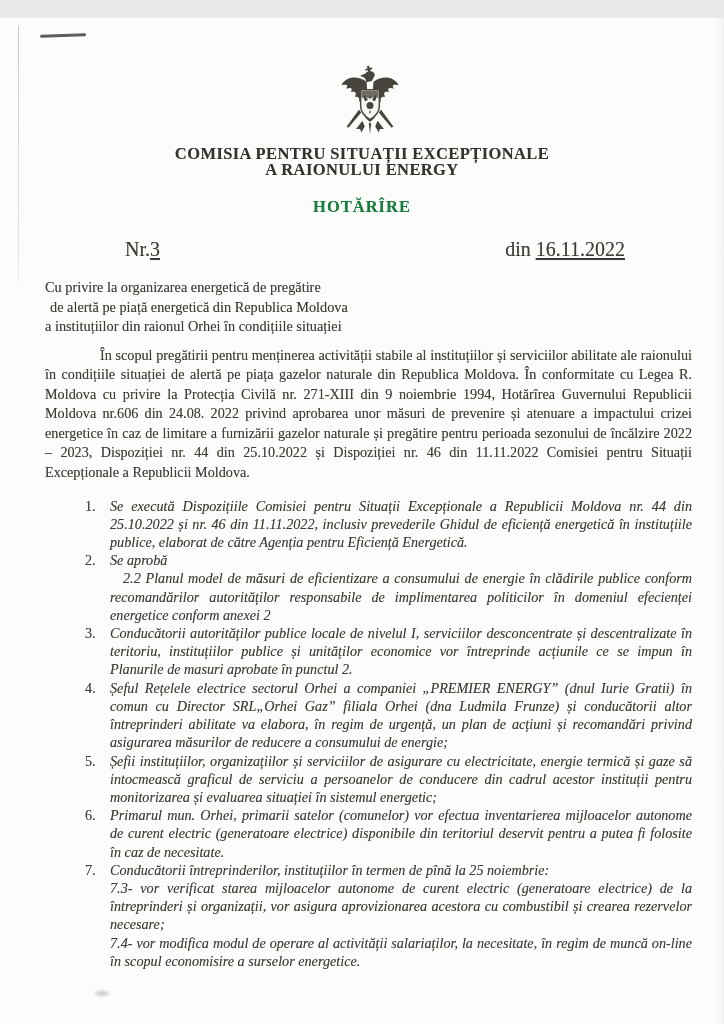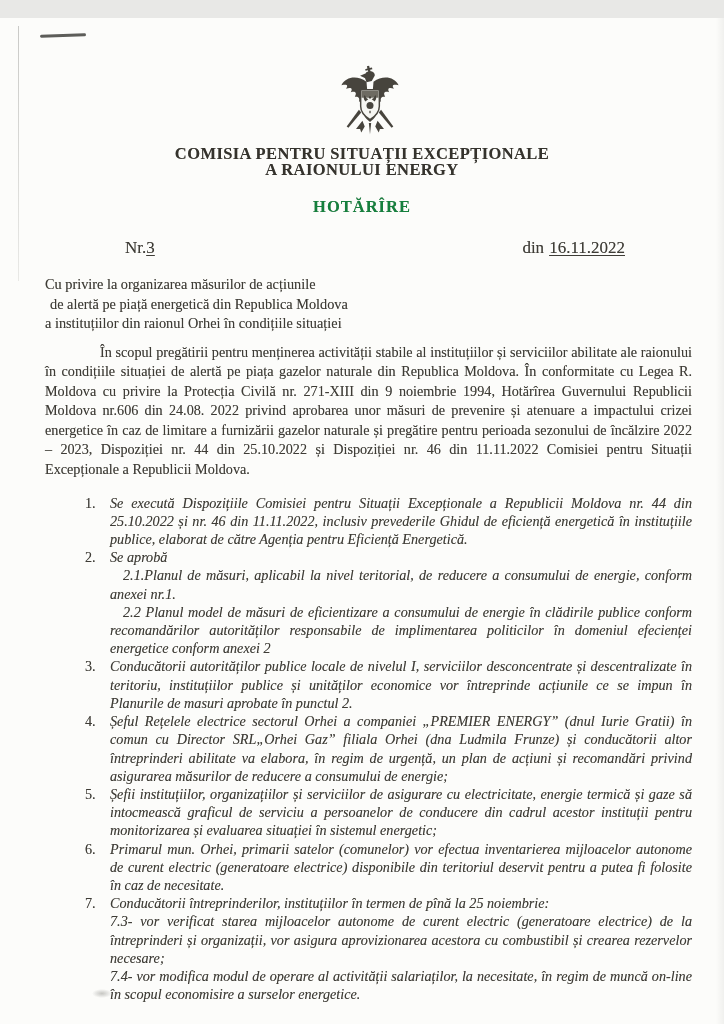--- a/index.html
+++ b/index.html
@@ -23,21 +23,21 @@
     letter-spacing:.4px;color:#35332d;
   }
   .org.first{margin-top:3px;}
   .doctype{
     text-align:center;font-weight:bold;font-size:16.5px;letter-spacing:1px;
     color:#15803d;margin-top:19px;
   }
   .nrrow{
     display:flex;justify-content:space-between;align-items:baseline;
     margin-top:21px;padding-left:125px;padding-right:99px;
-    font-size:17px;
+    font-size:20px;
   }
   .u{text-decoration:underline;text-underline-offset:2px;}
   .date .u{margin-left:5px;}
   .subject{margin:17px 120px 0 45px;font-size:14.3px;line-height:19.5px;}
   .subject div:nth-child(2){padding-left:5px;}
   .preamble{
     margin:9px 32px 0 45px;font-size:14.2px;line-height:19.6px;
     text-align:justify;text-indent:55px;
   }
   .items{margin:14px 32px 0 110px;font-size:14.2px;line-height:18.2px;}
@@ -85,38 +85,37 @@
   <div class="org">A RAIONULUI ENERGY</div>
 
   <div class="doctype">HOTĂRÎRE</div>
 
   <div class="nrrow">
     <div class="nr"><span>Nr.</span><span class="u">3</span></div>
     <div class="date"><span>din</span><span class="u">16.11.2022</span></div>
   </div>
 
   <div class="subject">
-    <div>Cu privire la organizarea măsurilor de acțiunile</div>
+    <div>Cu privire la organizarea energetică de pregătire</div>
     <div>de alertă pe piață energetică din Republica Moldova</div>
     <div>a instituțiilor din raionul Orhei în condițiile situației</div>
   </div>
 
   <p class="preamble">În scopul pregătirii pentru menținerea activității stabile al instituțiilor și serviciilor abilitate ale raionului în condițiile situației de alertă pe piața gazelor naturale din Republica Moldova. În conformitate cu Legea R. Moldova cu privire la Protecția Civilă nr. 271-XIII din 9 noiembrie 1994, Hotărîrea Guvernului Republicii Moldova nr.606 din 24.08. 2022 privind aprobarea unor măsuri de prevenire și atenuare a impactului crizei energetice în caz de limitare a furnizării gazelor naturale și pregătire pentru perioada sezonului de încălzire 2022 – 2023, Dispoziției nr. 44 din 25.10.2022 și Dispoziției nr. 46 din 11.11.2022 Comisiei pentru Situații Excepționale a Republicii Moldova.</p>
 
   <div class="items">
 
     <div class="item">
       <span class="num">1.</span>
       <p>Se execută Dispozițiile Comisiei pentru Situații Excepționale a Republicii Moldova nr. 44 din 25.10.2022 și nr. 46 din 11.11.2022, inclusiv prevederile Ghidul de eficiență energetică în instituțiile publice, elaborat de către Agenția pentru Eficiență Energetică.</p>
     </div>
 
     <div class="item">
       <span class="num">2.</span>
       <p>Se aprobă</p>
-      <p class="ind">2.1.Planul de măsuri, aplicabil la nivel teritorial, de reducere a consumului de energie, conform anexei nr.1.</p>
       <p class="ind">2.2 Planul model de măsuri de eficientizare a consumului de energie în clădirile publice conform recomandărilor autorităților responsabile de implimentarea politicilor în domeniul efecienței energetice conform anexei 2</p>
     </div>
 
     <div class="item">
       <span class="num">3.</span>
       <p>Conducătorii autorităților publice locale de nivelul I, serviciilor desconcentrate și descentralizate în teritoriu, instituțiilor publice și unităților economice vor întreprinde acțiunile ce se impun în Planurile de masuri aprobate în punctul 2.</p>
     </div>
 
     <div class="item">
       <span class="num">4.</span>

